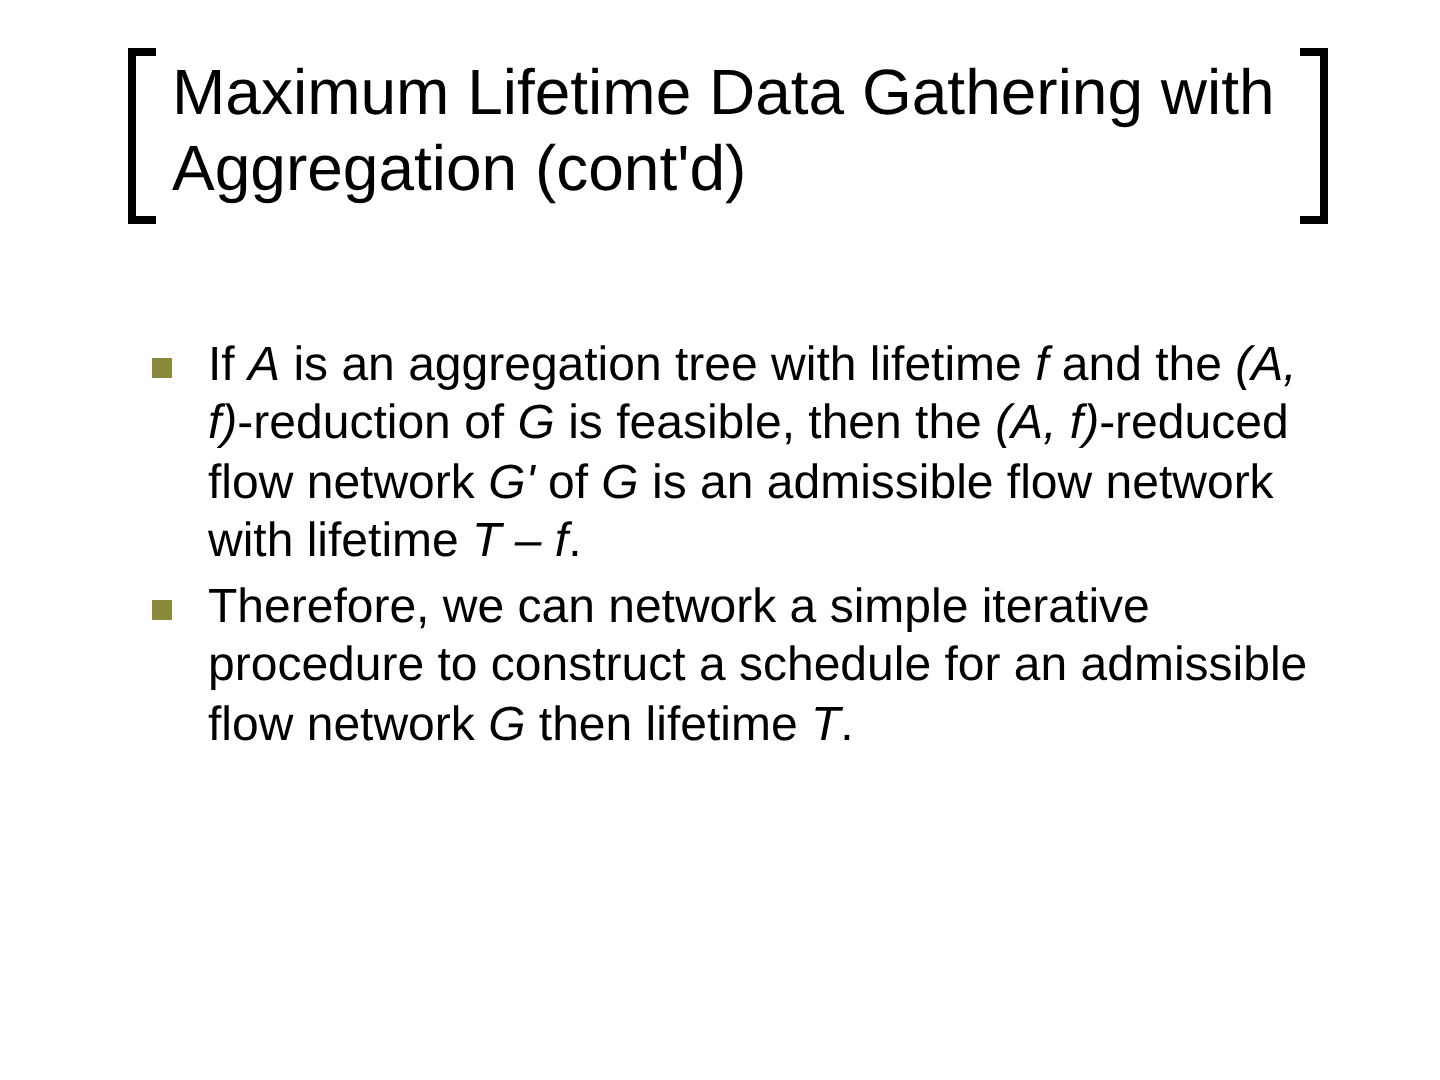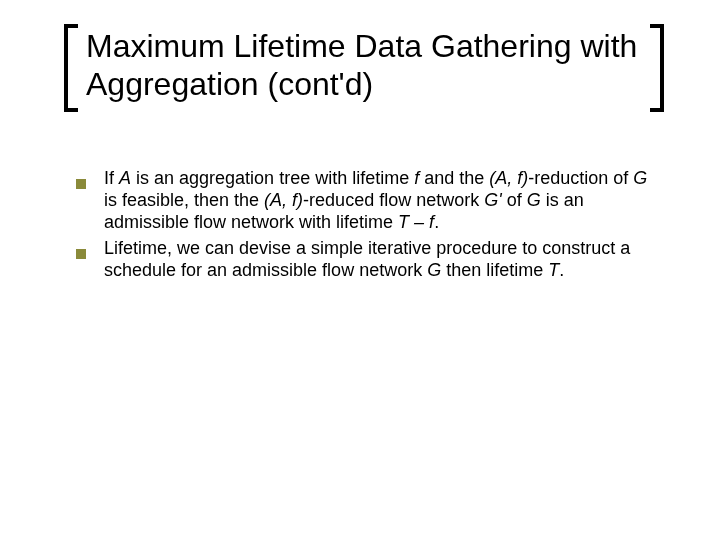--- a/index.html
+++ b/index.html
@@ -82,21 +82,21 @@
     padding-top: 11px;
   }
   .bullet .sq {
     display: block;
     width: 10px;
     height: 10px;
     background: #8a8a3a;
   }
   .bullet-text {
     flex: 1 1 auto;
-    font-size: 18px;
+    font-size: 24px;
     line-height: 1.22;
   }
   .it { font-style: italic; }
 </style>
 </head>
 <body>
 
 <div class="slide">
 
   <div class="title-wrap">
@@ -113,17 +113,17 @@
     <div class="bullet-item">
       <div class="bullet">
           <span class="sq" style="background: rgb(138, 138, 58);"></span>
         </div>
       <div class="bullet-text"><span>If </span><span class="it">A</span><span> is an aggregation tree with lifetime </span><span class="it">f</span><span> and the </span><span class="it">(A, f)</span><span>-reduction of </span><span class="it">G</span><span> is feasible, then the </span><span class="it">(A, f)</span><span>-reduced flow network </span><span class="it">G'</span><span> of </span><span class="it">G</span><span> is an admissible flow network with lifetime </span><span class="it">T – f</span><span>.</span></div>
     </div>
     <div class="bullet-item">
       <div class="bullet">
           <span class="sq" style="background: rgb(138, 138, 58);"></span>
         </div>
-      <div class="bullet-text"><span>Lifetime, we can devise a simple iterative procedure to construct a schedule for an admissible flow network </span><span class="it">G</span><span> then lifetime </span><span class="it">T</span><span>.</span></div>
+      <div class="bullet-text"><span>Therefore, we can network a simple iterative procedure to construct a schedule for an admissible flow network </span><span class="it">G</span><span> then lifetime </span><span class="it">T</span><span>.</span></div>
     </div>
   </div>
 
 </div>
 
 </body></html>

